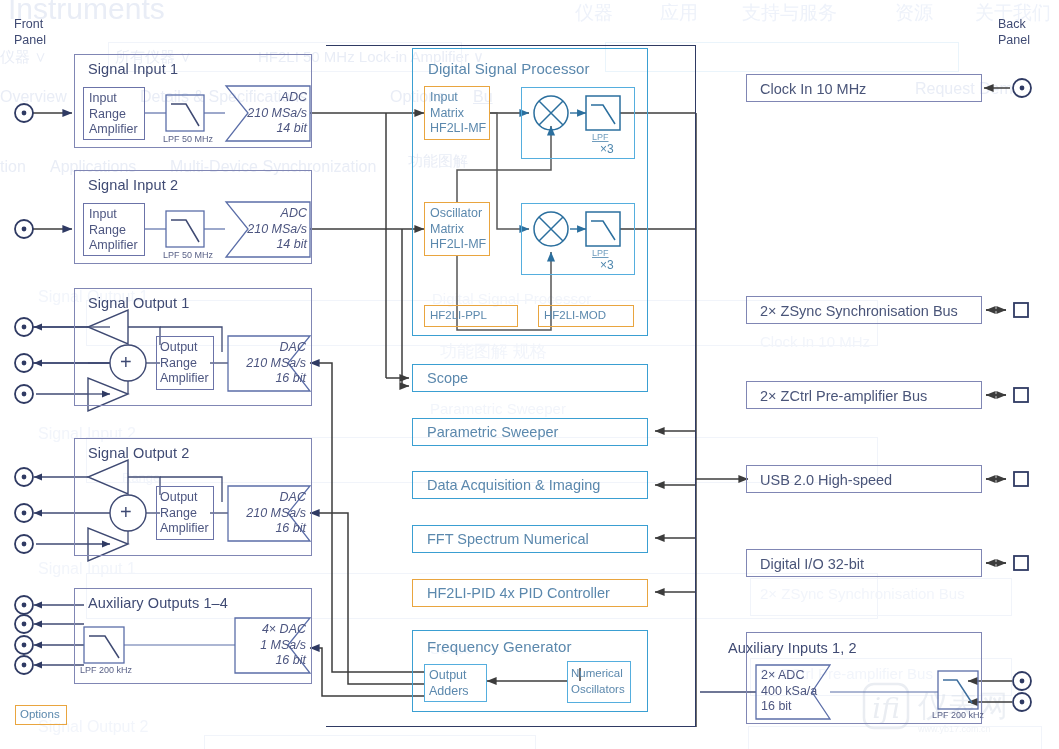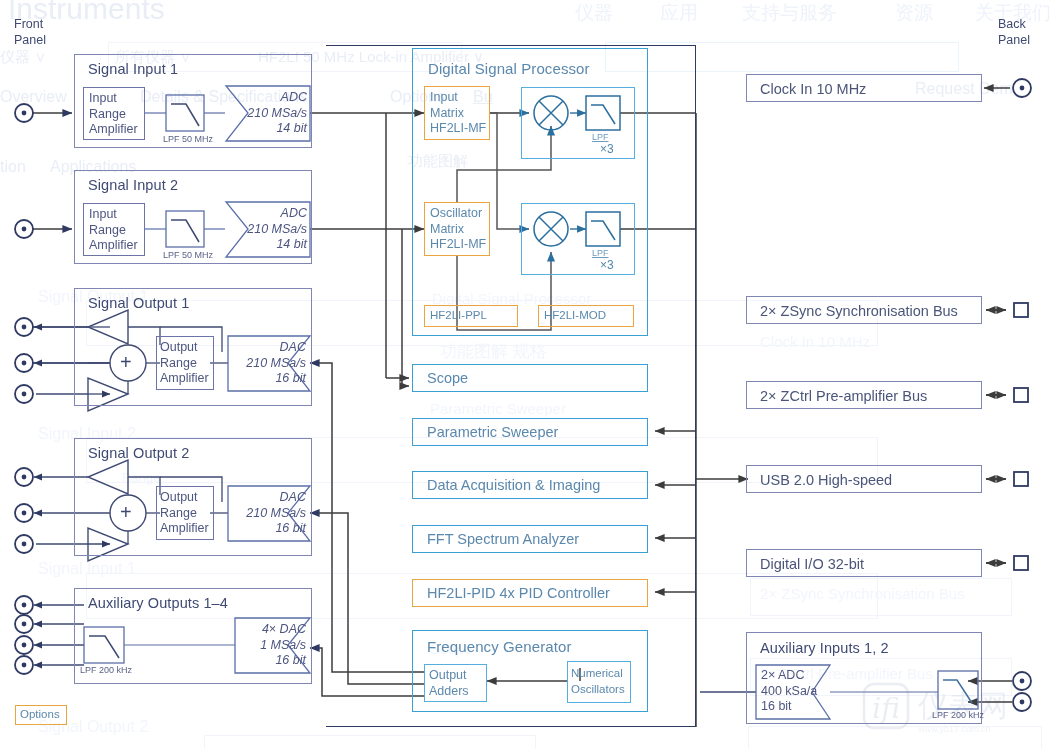--- a/index.html
+++ b/index.html
@@ -63,20 +63,21 @@
   <div class="wm-box" style="left:605px;top:42px;width:352px;height:28px;border-color:#eaf4fb;"></div>
 
   <div class="wm" style="left:0px;top:88px;font-size:16px;">Overview</div>
   <div class="wm" style="left:140px;top:88px;font-size:16px;">Details &amp; Specifications</div>
   <div class="wm" style="left:390px;top:88px;font-size:16px;">Options</div>
   <div class="wm" style="left:473px;top:88px;font-size:16px;text-decoration:underline;">Bu</div>
   <div class="wm" style="left:915px;top:80px;font-size:16px;">Request Dem</div>
 
   <div class="wm" style="left:0px;top:158px;font-size:16px;">tion</div>
   <div class="wm" style="left:50px;top:158px;font-size:16px;">Applications</div>
+  <div class="wm" style="left:170px;top:158px;font-size:16px;">Multi-Device Synchronization</div>
   <div class="wm" style="left:408px;top:152px;font-size:15px;">功能图解</div>
   <div class="wm ghost" style="left:440px;top:340px;font-size:17px;">功能图解  规格</div>
 
   <div class="wm ghost" style="left:38px;top:288px;font-size:16px;">Signal Output 1</div>
   <div class="wm ghost" style="left:38px;top:425px;font-size:16px;">Signal Input 2</div>
   <div class="wm ghost" style="left:38px;top:560px;font-size:16px;">Signal Input 1</div>
   <div class="wm ghost" style="left:38px;top:718px;font-size:16px;">Signal Output 2</div>
   <div class="wm ghost" style="left:122px;top:470px;font-size:13px;">Range</div>
   <div class="wm ghost" style="left:432px;top:290px;font-size:15px;">Digital Signal Processor</div>
   <div class="wm ghost" style="left:430px;top:400px;font-size:15px;">Parametric Sweeper</div>
@@ -430,21 +431,21 @@
   <div class="box cyan" style="left:412px;top:364px;width:236px;height:28px;"></div>
   <div class="rowlbl c" style="left:427px;top:370px;">Scope</div>
 
   <div class="box cyan" style="left:412px;top:418px;width:236px;height:28px;"></div>
   <div class="rowlbl c" style="left:427px;top:424px;">Parametric Sweeper</div>
 
   <div class="box cyan" style="left:412px;top:471px;width:236px;height:28px;"></div>
   <div class="rowlbl c" style="left:427px;top:477px;">Data Acquisition &amp; Imaging</div>
 
   <div class="box cyan" style="left:412px;top:525px;width:236px;height:28px;"></div>
-  <div class="rowlbl c" style="left:427px;top:531px;">FFT Spectrum Analyzer</div>
+  <div class="rowlbl c" style="left:427px;top:531px;">FFT Spectrum Numerical</div>
 
   <div class="box orange" style="left:412px;top:579px;width:236px;height:28px;"></div>
   <div class="rowlbl c" style="left:427px;top:585px;">HF2LI-PID 4x PID Controller</div>
 
   <div class="box cyan" style="left:412px;top:630px;width:236px;height:82px;"></div>
   <div class="title c" style="left:427px;top:638px;font-size:15px;">Frequency Generator</div>
   <div class="box cyan-in" style="left:424px;top:664px;width:63px;height:38px;"></div>
   <div class="lbl c" style="left:429px;top:668px;">
     <span>Output</span><br>
     <span>Adders</span>
@@ -464,21 +465,21 @@
   <div class="box navy" style="left:746px;top:381px;width:236px;height:28px;"></div>
   <div class="rowlbl" style="left:760px;top:388px;">2× ZCtrl Pre-amplifier Bus</div>
 
   <div class="box navy" style="left:746px;top:465px;width:236px;height:28px;"></div>
   <div class="rowlbl" style="left:760px;top:472px;">USB 2.0 High-speed</div>
 
   <div class="box navy" style="left:746px;top:549px;width:236px;height:28px;"></div>
   <div class="rowlbl" style="left:760px;top:556px;">Digital I/O 32-bit</div>
 
   <div class="box navy" style="left:746px;top:632px;width:236px;height:92px;"></div>
-  <div class="title" style="left:760px;top:640px;">Auxiliary Inputs 1, 2</div>
+  <div class="title" style="left:728px;top:640px;">Auxiliary Inputs 1, 2</div>
   <div class="lbl" style="left:761px;top:668px;">
     <span>2× ADC</span><br>
     <span>400 kSa/a</span><br>
     <span>16 bit</span>
   </div>
   <div class="tiny" style="left:932px;top:710px;">LPF 200 kHz</div>
 
 </div>
 
 </body></html>

